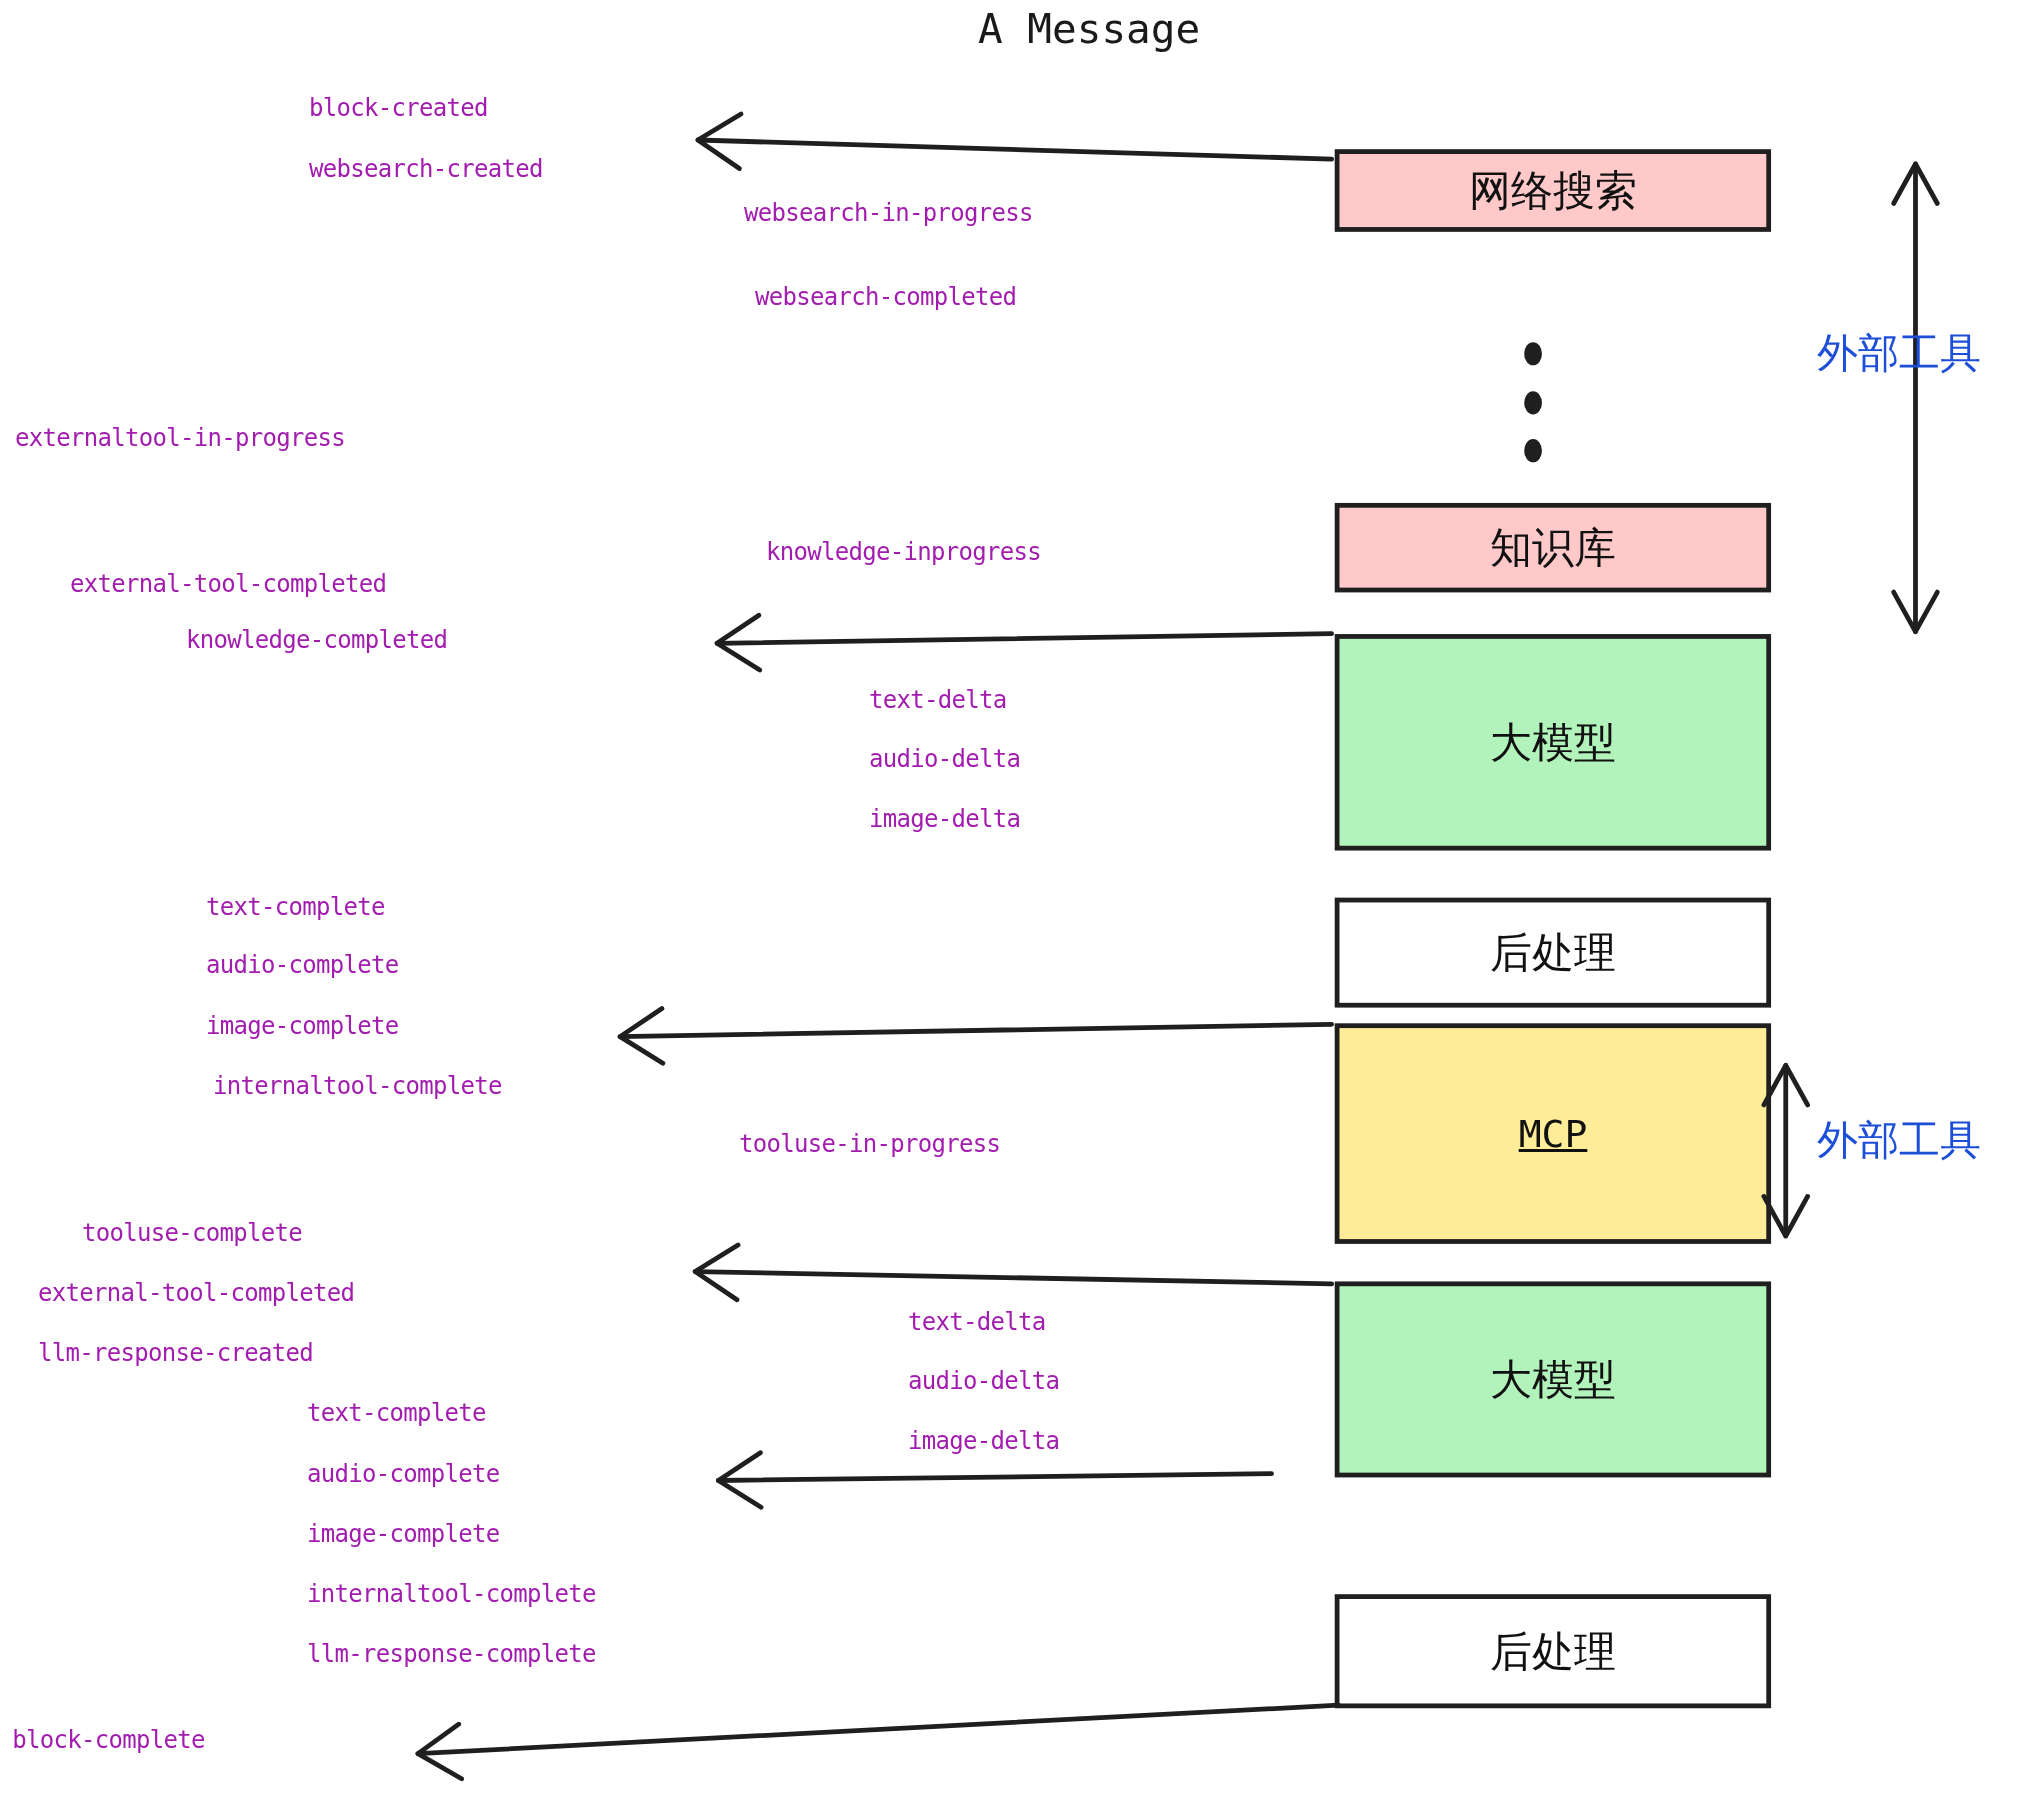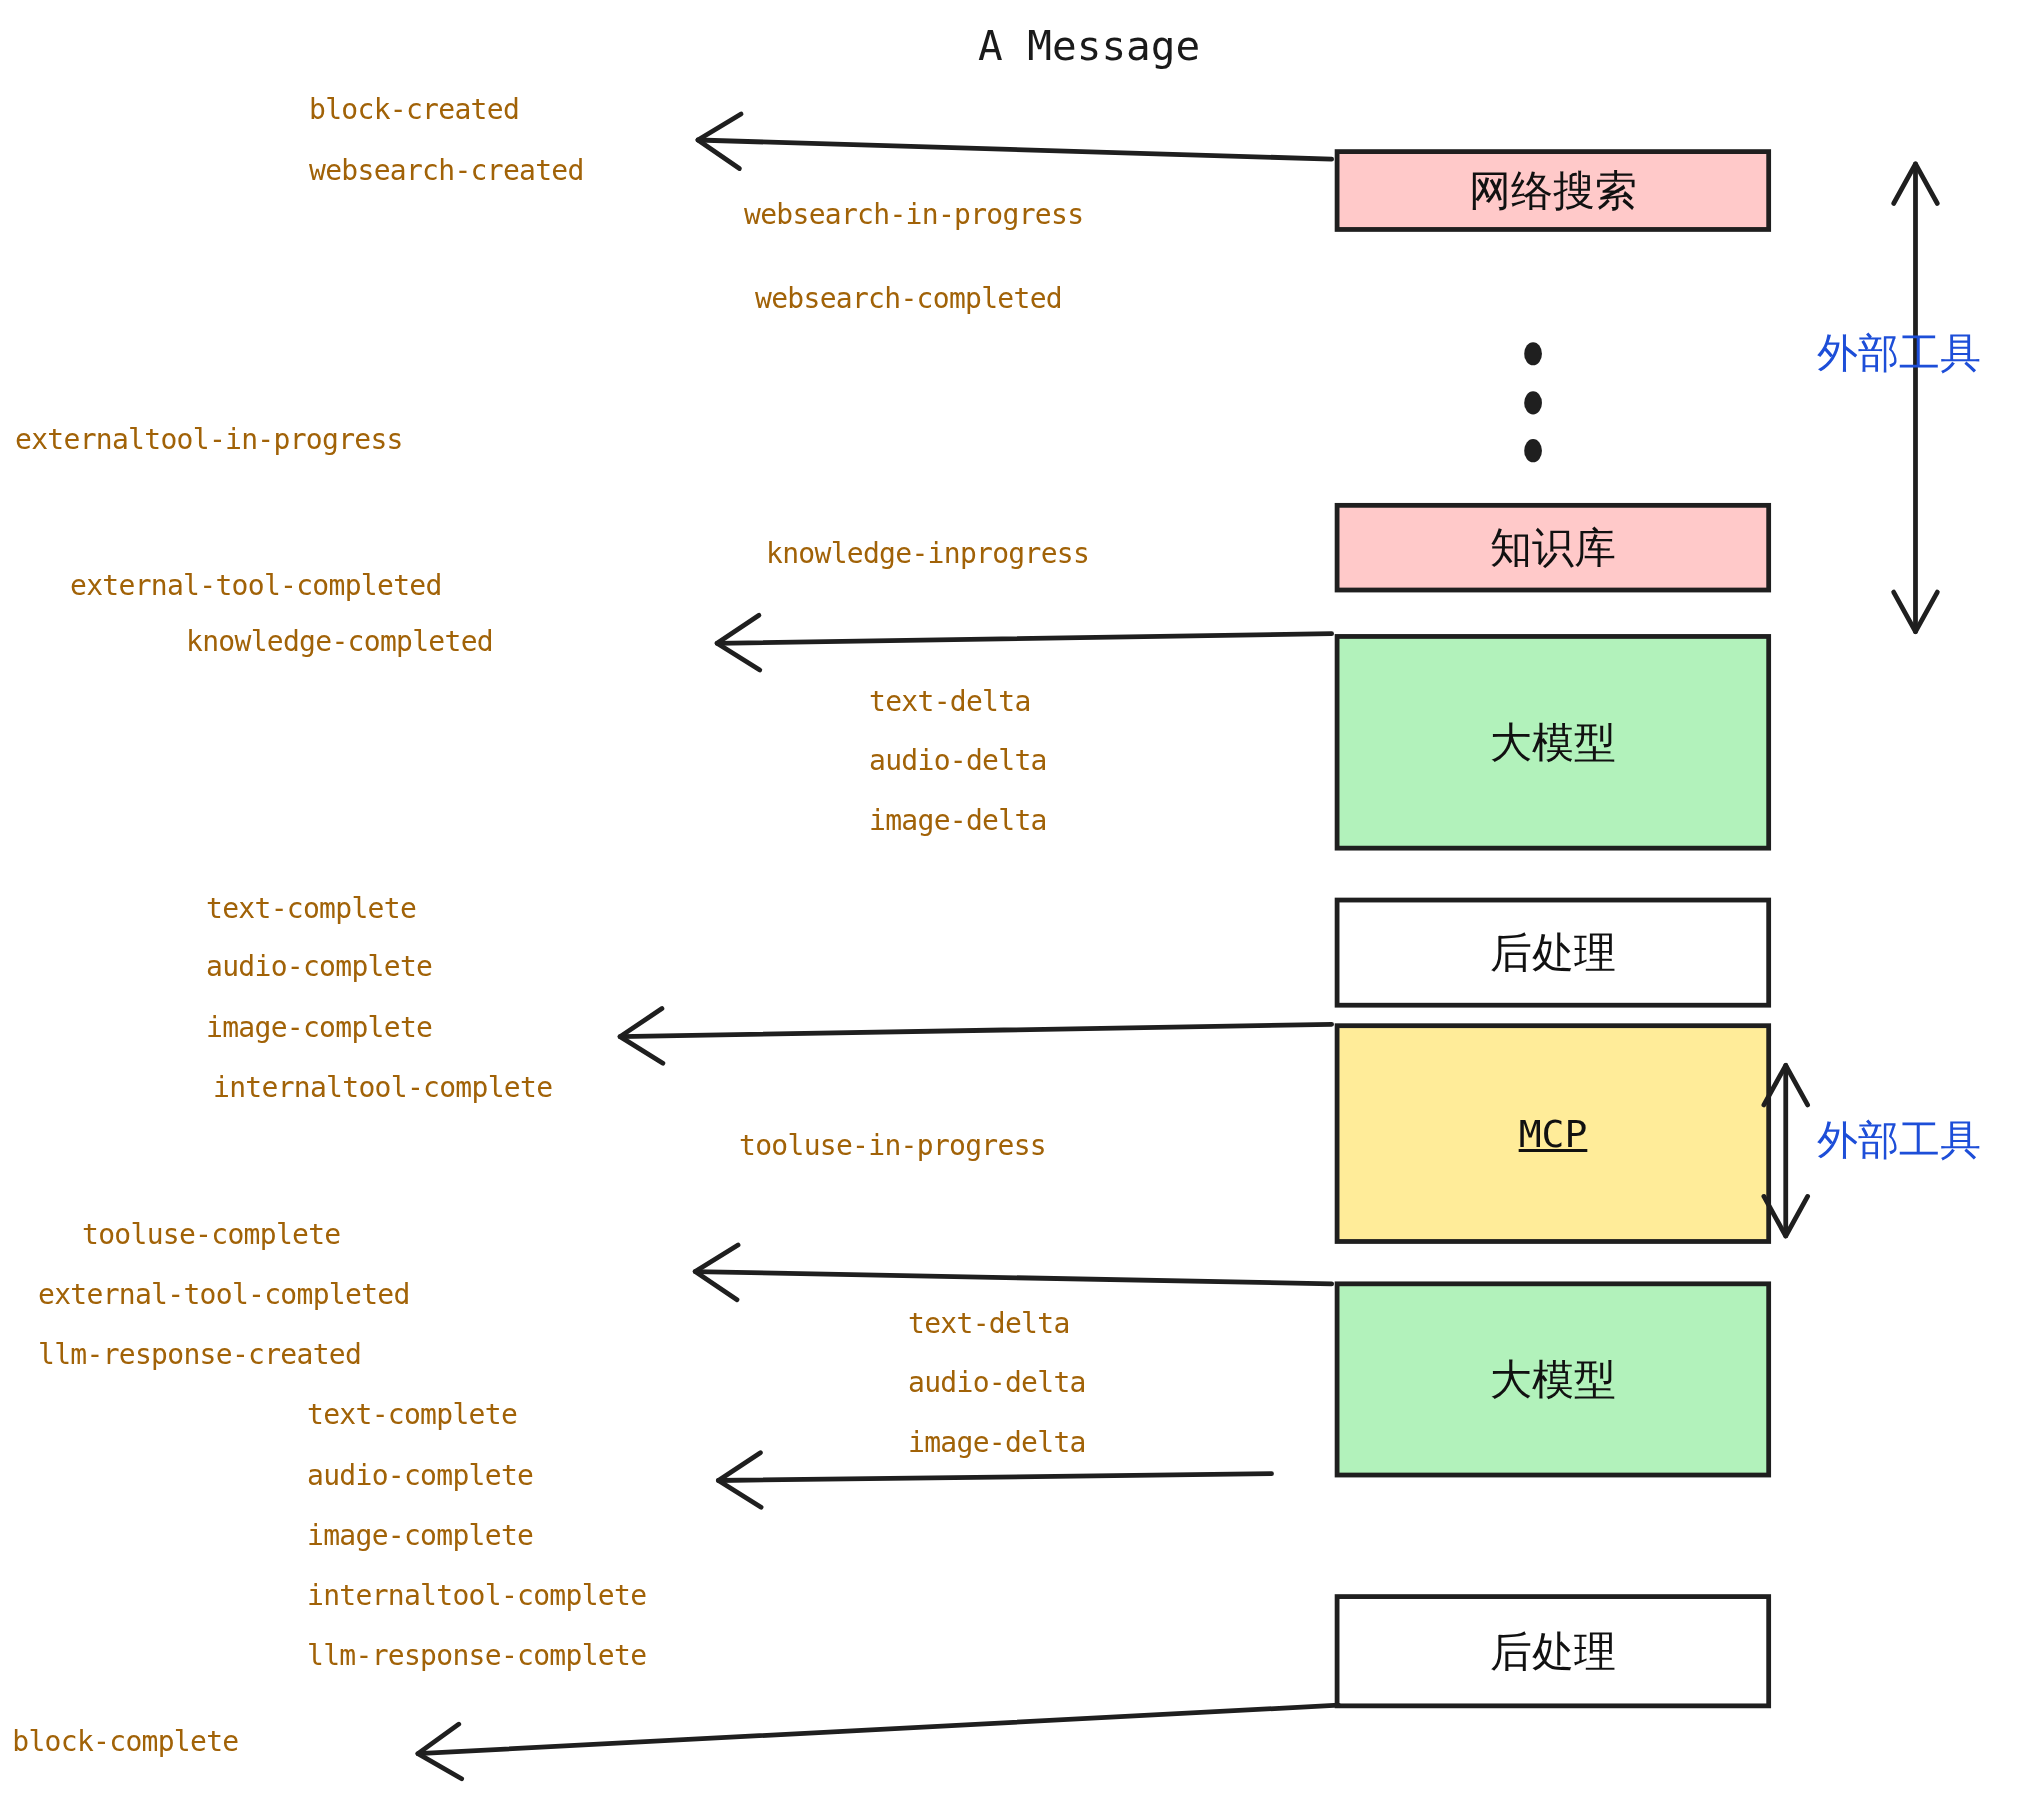--- a/index.html
+++ b/index.html
@@ -8,24 +8,24 @@
     font-family:"DejaVu Sans Mono","Liberation Mono",monospace;
     color:#1a1a1a;
     overflow:hidden;
   }
   #stage{position:relative;width:2035px;height:1796px;background:#fff;}
   #stage svg{position:absolute;left:0;top:0;}
 
   .lbl{
     position:absolute;
     font-family:"DejaVu Sans Mono","Liberation Mono",monospace;
-    font-size:28px;
+    font-size:24px;
     line-height:1;
     white-space:nowrap;
-    color:#a16207;
+    color:#a21caf;
     letter-spacing:-0.7px;
   }
   .title{
     position:absolute;
     font-family:"DejaVu Sans Mono","Liberation Mono",monospace;
     font-size:41px;
     white-space:nowrap;
     color:#1a1a1a;
   }
   .boxtxt{
@@ -75,21 +75,21 @@
       <line x1="1960" y1="2497" x2="612" y2="2568" stroke="#1f1f1f" stroke-width="7" stroke-linecap="round"></line>
       <path d="M671.81026987102 2524.7943103520406 L612 2568 L676.0180871132341 2604.683572922527" fill="none" stroke="#1f1f1f" stroke-width="7" stroke-linecap="round" stroke-linejoin="round"></path>
       <line x1="2805" y1="240" x2="2805" y2="925" stroke="#1f1f1f" stroke-width="7" stroke-linecap="round"></line>
       <path d="M2837 298 L2805 240 L2773 298" fill="none" stroke="#1f1f1f" stroke-width="7" stroke-linecap="round" stroke-linejoin="round"></path>
       <path d="M2773 867 L2805 925 L2837 867" fill="none" stroke="#1f1f1f" stroke-width="7" stroke-linecap="round" stroke-linejoin="round"></path>
       <line x1="2615" y1="1560" x2="2615" y2="1810" stroke="#1f1f1f" stroke-width="7" stroke-linecap="round"></line>
       <path d="M2647 1618 L2615 1560 L2583 1618" fill="none" stroke="#1f1f1f" stroke-width="7" stroke-linecap="round" stroke-linejoin="round"></path>
       <path d="M2583 1752 L2615 1810 L2647 1752" fill="none" stroke="#1f1f1f" stroke-width="7" stroke-linecap="round" stroke-linejoin="round"></path>
     </svg>
 
-  <div class="title" style="left:978px; top:22px;">A Message</div>
+  <div class="title" style="left:978px; top:5px;">A Message</div>
 
   <div id="event-layer">
       <div class="lbl" style="left: 309px; top: 96px;">block-created</div>
       <div class="lbl" style="left: 309px; top: 157px;">websearch-created</div>
       <div class="lbl" style="left: 744px; top: 201px;">websearch-in-progress</div>
       <div class="lbl" style="left: 755px; top: 285px;">websearch-completed</div>
       <div class="lbl" style="left: 15px; top: 391px; margin-top: 35px;">externaltool-in-progress</div>
       <div class="lbl" style="left: 766px; top: 540px;">knowledge-inprogress</div>
       <div class="lbl" style="left: 70px; top: 572px;">external-tool-completed</div>
       <div class="lbl" style="left: 186px; top: 628px;">knowledge-completed</div>

